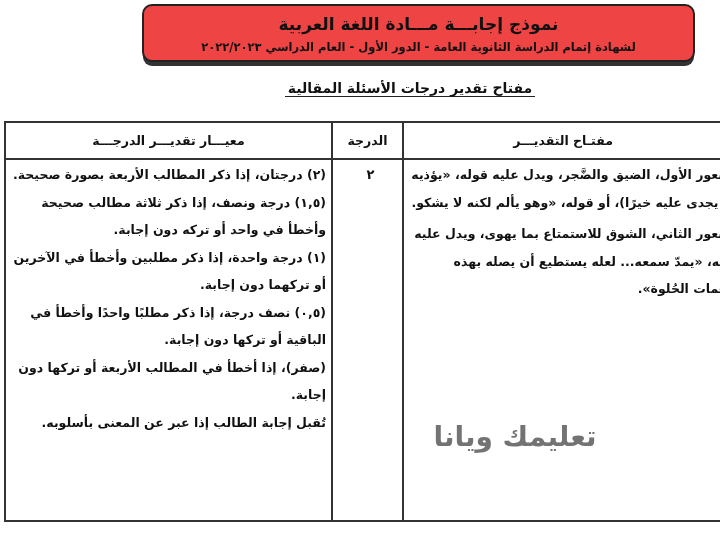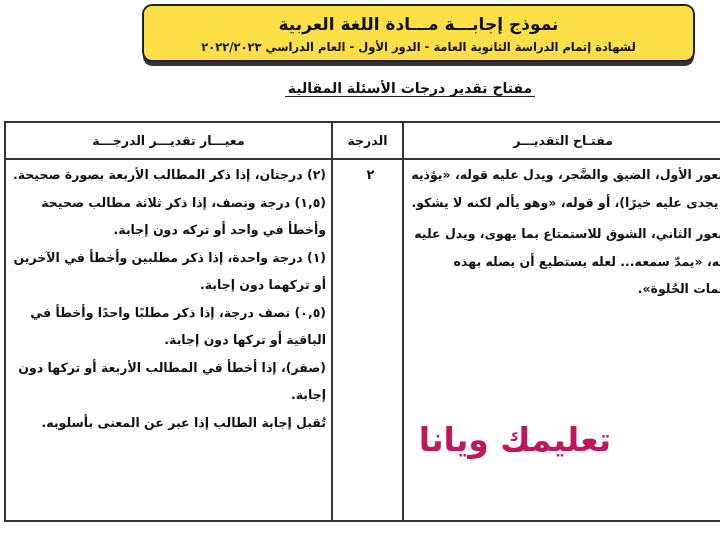--- a/index.html
+++ b/index.html
@@ -1,21 +1,21 @@
 <!DOCTYPE html>
 <html><head>
 <meta charset="utf-8">
 <style>
   * { box-sizing: border-box; margin: 0; padding: 0; }
   html, body { width: 720px; height: 556px; background: #ffffff; overflow: hidden; }
   body { position: relative; font-family: "DejaVu Sans", sans-serif; color: #111; }
 
   .title-box {
     position: absolute; left: 142px; top: 4px; width: 553px; height: 58px;
-    border: 2px solid #222; border-radius: 10px; background: #fde047;
+    border: 2px solid #222; border-radius: 10px; background: #ef4444;
     box-shadow: 0 5px 0 -1px #333;
     text-align: center; direction: rtl;
   }
   .title-main { font-size: 17px; font-weight: bold; margin-top: 8px; letter-spacing: 0.5px; }
   .title-sub { font-size: 11.5px; font-weight: bold; margin-top: 6px; text-align: center; }
 
   .section-heading {
     position: absolute; left: 285px; top: 80px; width: 250px;
     text-align: center; direction: rtl; font-size: 14px; font-weight: bold;
     border-bottom: 1.5px solid #222; padding-bottom: 0;
@@ -32,21 +32,21 @@
          font-size: 12.5px; font-weight: bold; direction: rtl; }
 
   .cell { position: absolute; direction: rtl; text-align: right; font-size: 12.5px; font-weight: bold; line-height: 27.5px; }
   .cell p { margin: 0; }
   .ul { text-underline-offset: 4px; }
 
   .grade { position: absolute; left: 329px; width: 71px; top: 44px; text-align: center; font-size: 13px; font-weight: bold; }
 
   .watermark {
     position: absolute; left: 410px; top: 420px; width: 210px; text-align: center;
-    direction: rtl; font-size: 33px; font-weight: bold; color: #be185d;
+    direction: rtl; font-size: 28px; font-weight: bold; color: #737373;
   }
 </style>
 </head>
 <body>
 
 <div class="title-box">
   <div class="title-main">نموذج إجابـــة مـــادة اللغة العربية</div>
   <div class="title-sub">لشهادة إتمام الدراسة الثانوية العامة - الدور الأول - العام الدراسي ٢٠٢٢/٢٠٢٣</div>
 </div>
 

